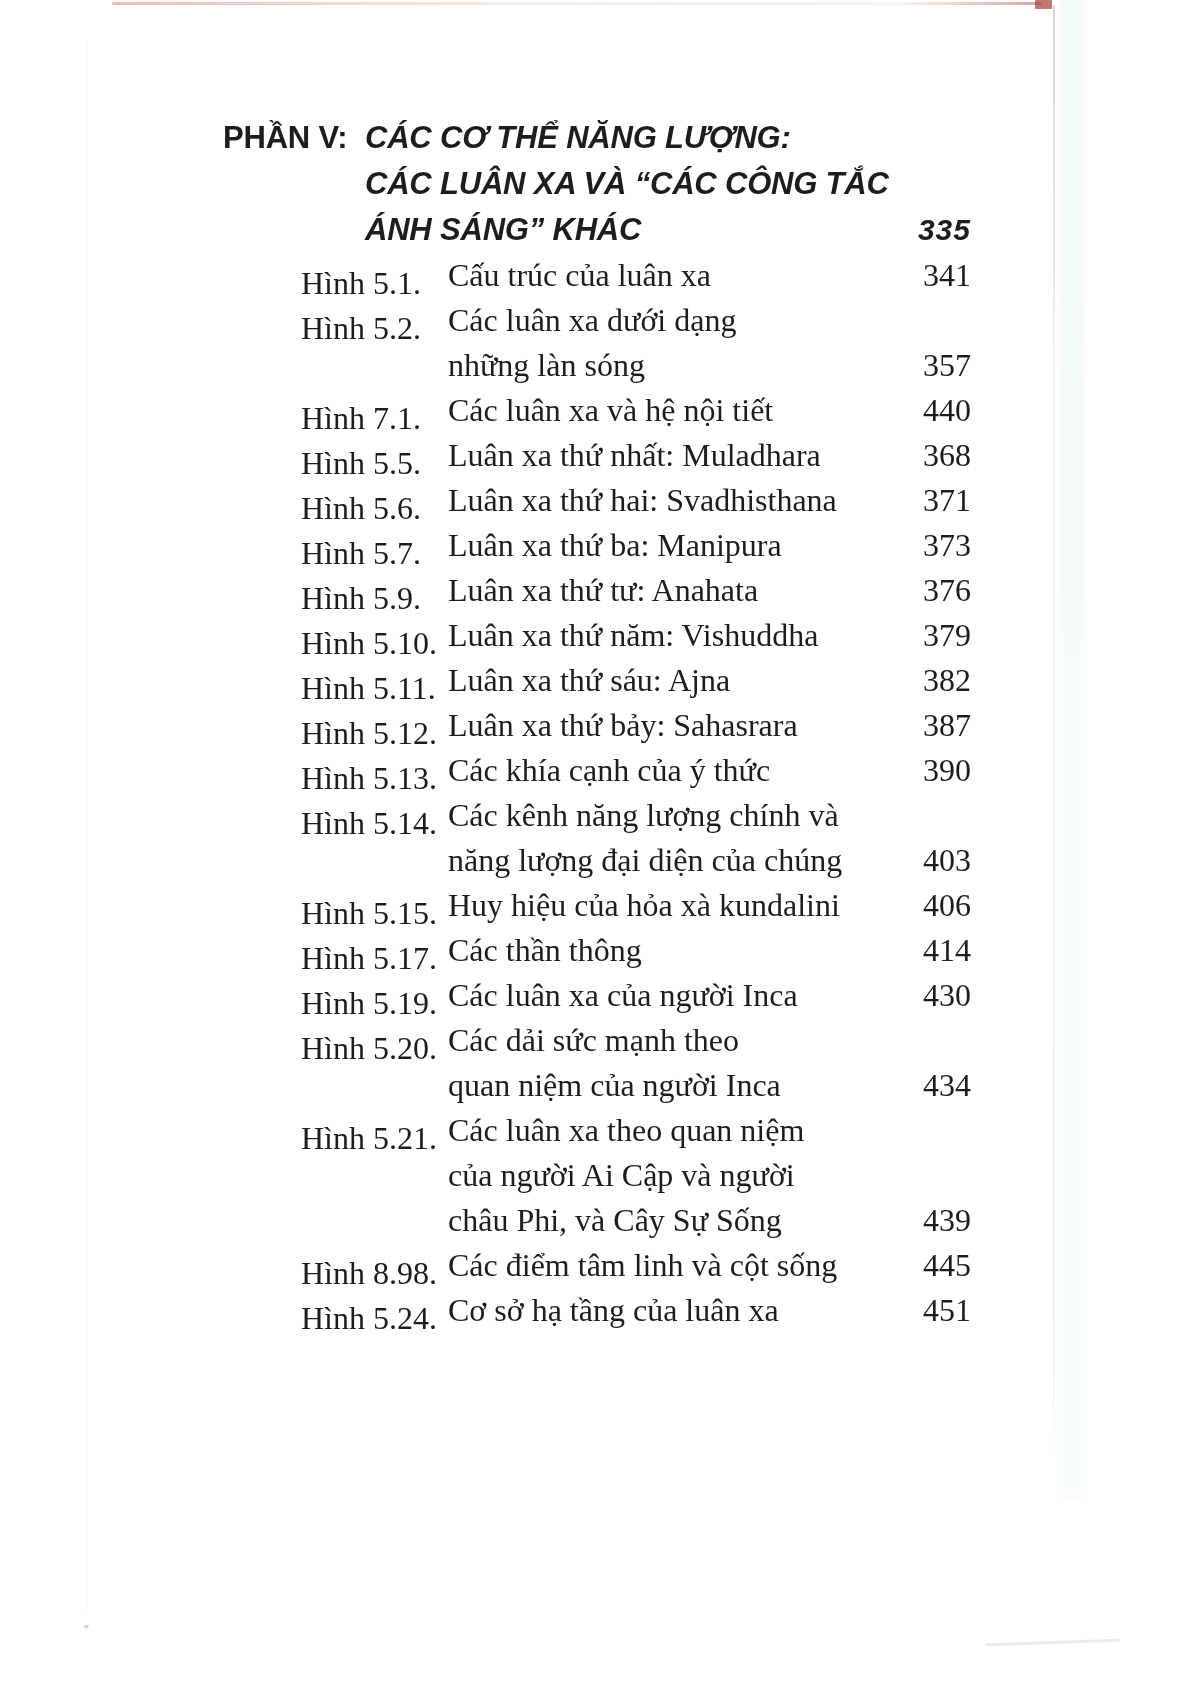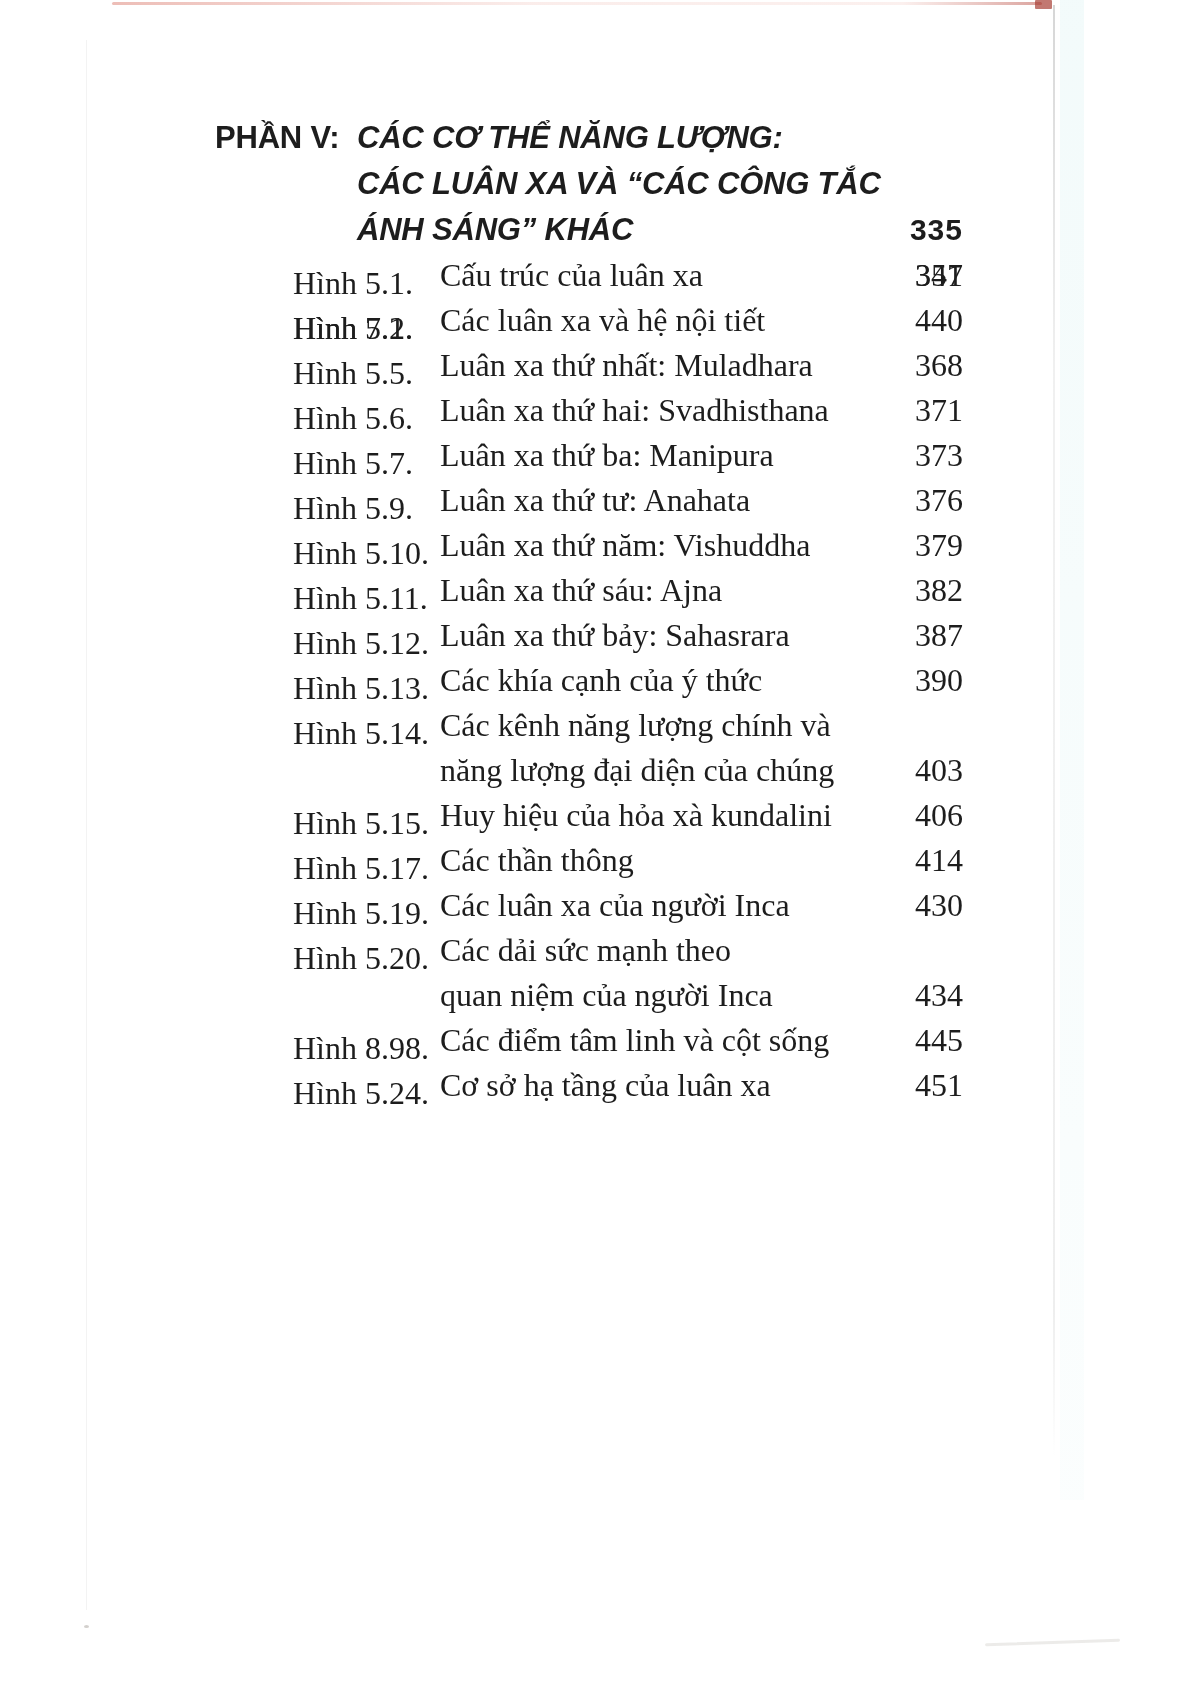--- a/index.html
+++ b/index.html
@@ -72,21 +72,21 @@
   .left-speck {
     position: absolute;
     left: 84px; top: 1625px;
     width: 5px; height: 3px;
     background: rgba(110,100,90,0.30);
     border-radius: 50%;
   }
   
   .toc {
     position: absolute;
-    left: 0; top: 115px;
+    left: 8px; top: 115px;
     width: 963px;
   }
   .part {
     position: relative;
     font-family: "Liberation Sans", "DejaVu Sans", sans-serif;
     font-weight: 700;
     font-size: 31px;
     line-height: 46px;
     letter-spacing: -0.2px;
   }
@@ -96,20 +96,21 @@
   }
   .part-titles {
     margin-left: 357px;
     font-style: italic;
   }
   .part-page {
     position: absolute;
     right: 0; bottom: 0;
     font-size: 30px;
     letter-spacing: 1px;
+    font-style: italic;
   }
   .entries {
     margin-top: 0;
   }
   .entry {
     position: relative;
     font-size: 32px;
     line-height: 45px;
   }
   .entry-label {
@@ -154,20 +155,24 @@
   <div class="entry">
     <span class="entry-label">Hình 5.1.</span>
     <div class="entry-titles">
             <div>Cấu trúc của luân xa</div>
           </div>
     <span class="entry-page">341</span>
   </div>
 
   <div class="entry">
     <span class="entry-label">Hình 5.2.</span>
+    <div class="entry-titles">
+            <div>Các luân xa dưới dạng</div>
+            <div>những làn sóng</div>
+          </div>
     <span class="entry-page">357</span>
   </div>
 
   <div class="entry">
     <span class="entry-label">Hình 7.1.</span>
     <div class="entry-titles">
             <div>Các luân xa và hệ nội tiết</div>
           </div>
     <span class="entry-page">440</span>
   </div>
@@ -271,20 +276,29 @@
 
   <div class="entry">
     <span class="entry-label">Hình 5.20.</span>
     <div class="entry-titles">
             <div>Các dải sức mạnh theo</div>
             <div>quan niệm của người Inca</div>
           </div>
     <span class="entry-page">434</span>
   </div>
 
+  <div class="entry">
+    <span class="entry-label">Hình 5.21.</span>
+    <div class="entry-titles">
+            <div>Các luân xa theo quan niệm</div>
+            <div>của người Ai Cập và người</div>
+            <div>châu Phi, và Cây Sự Sống</div>
+          </div>
+    <span class="entry-page">439</span>
+  </div>
 
   <div class="entry">
     <span class="entry-label">Hình 8.98.</span>
     <div class="entry-titles">
             <div>Các điểm tâm linh và cột sống</div>
           </div>
     <span class="entry-page">445</span>
   </div>
 
   <div class="entry">

